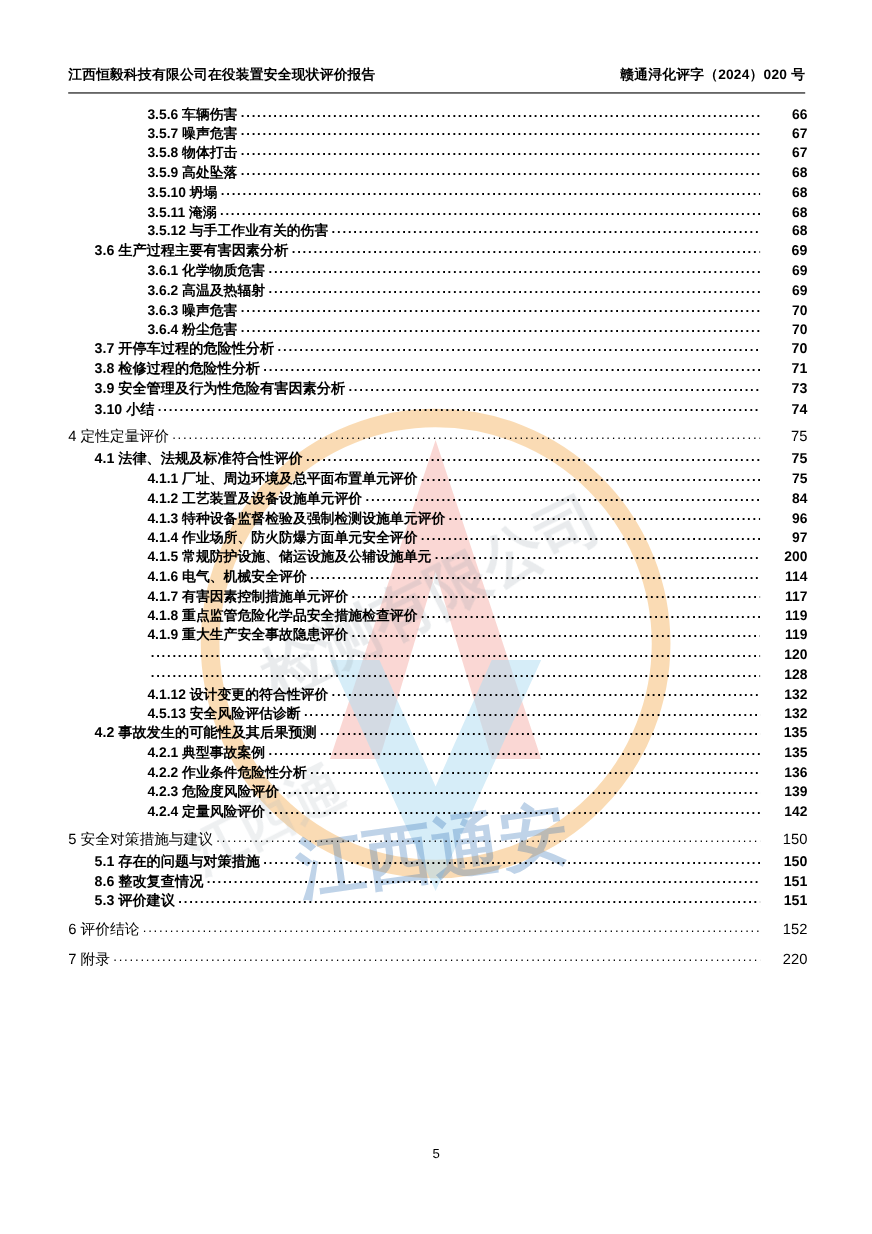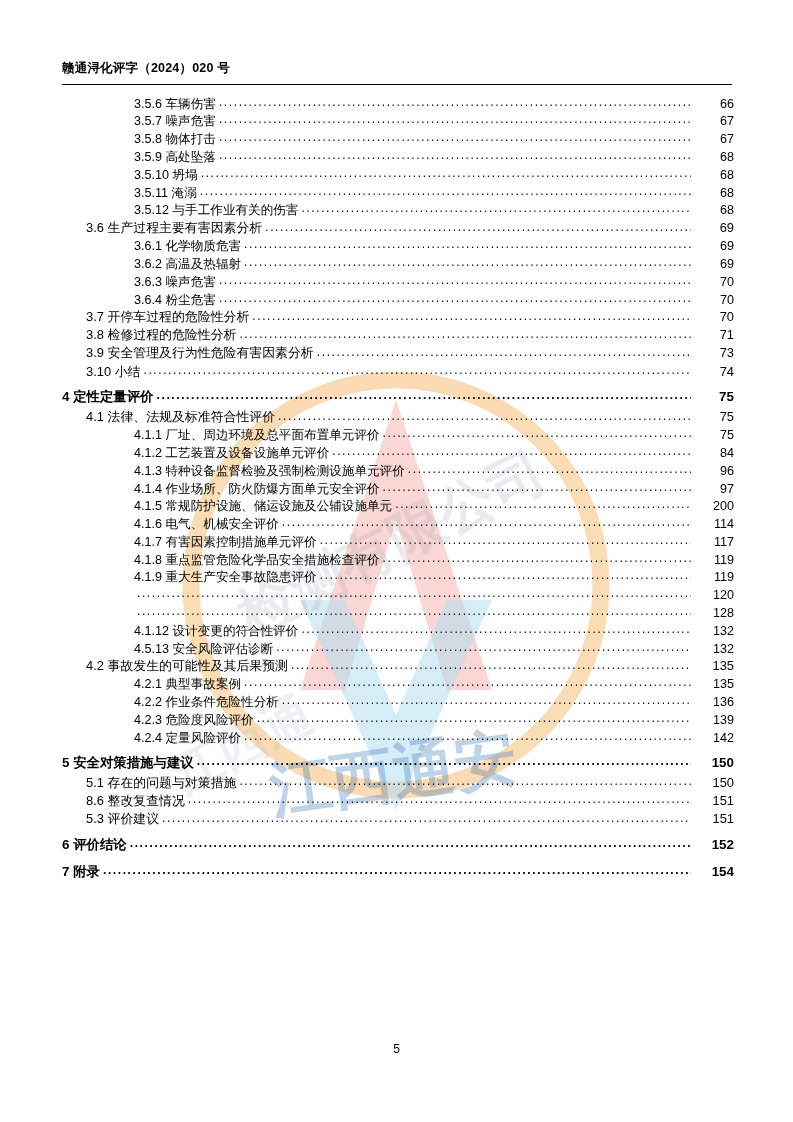--- a/index.html
+++ b/index.html
@@ -77,23 +77,23 @@
     font-size: 12px;
     letter-spacing: 1.6px;
     transform: translateY(-2px);
   }
   .toc-row .page-no {
     flex: 0 0 auto;
     text-align: right;
     min-width: 26px;
     margin-left: 14px;
   }
-  .lvl-1 { font-weight: bold; font-size: 13.4px; padding-top: 9px; padding-bottom: 5px; }
-  .lvl-2 { font-weight: normal; font-size: 12.9px; align-items: center; }
-  .lvl-3 { font-weight: normal; font-size: 12.6px; }
+  .lvl-1 { font-weight: normal; font-size: 13.4px; padding-top: 9px; padding-bottom: 5px; }
+  .lvl-2 { font-weight: bold; font-size: 12.9px; }
+  .lvl-3 { font-weight: bold; font-size: 12.6px; }
   .ind-0 { margin-left: 0; }
   .ind-1 { margin-left: 24px; }
   .ind-3 { margin-left: 72px; }
   
   .footer {
     position: absolute;
     left: 0;
     top: 1042px;
     width: 793px;
     text-align: center;
@@ -122,20 +122,21 @@
         <text x="396" y="795" text-anchor="middle" font-family="Liberation Sans, sans-serif" font-size="62" font-weight="bold" fill="#2f6fb5" transform="rotate(-8 396 795)">江西通安</text>
       </g>
       <g opacity="0.22">
         <text x="400" y="560" text-anchor="middle" font-family="Liberation Sans, sans-serif" font-size="56" font-weight="bold" fill="#9aa6ae" transform="rotate(-27 400 560)">检测有限公司</text>
         <text x="250" y="760" text-anchor="middle" font-family="Liberation Sans, sans-serif" font-size="50" font-weight="bold" fill="#b0b9c0" transform="rotate(-27 250 760)">江西通</text>
       </g>
     </svg>
   </div>
 
   <div class="header">
+    <div class="left">江西恒毅科技有限公司在役装置安全现状评价报告</div>
     <div class="right">赣通浔化评字（2024）020 号</div>
   </div>
   <div class="header-rule"></div>
 
   <div class="toc" id="toc">
       <div class="toc-row lvl-3 ind-3">
         <span class="label">3.5.6 车辆伤害</span>
         <span class="dots">........................................................................................................................................................................................................</span>
         <span class="page-no">66</span>
       </div>
@@ -333,21 +334,21 @@
         <span class="page-no">151</span>
       </div>
       <div class="toc-row lvl-1 ind-0">
         <span class="label">6 评价结论</span>
         <span class="dots">........................................................................................................................................................................................................</span>
         <span class="page-no">152</span>
       </div>
       <div class="toc-row lvl-1 ind-0">
         <span class="label">7 附录</span>
         <span class="dots">........................................................................................................................................................................................................</span>
-        <span class="page-no">154</span>
+        <span class="page-no">220</span>
       </div>
     </div>
 
   <div class="footer">
     <span>5</span>
   </div>
 
 </div>
 
 </body></html>

